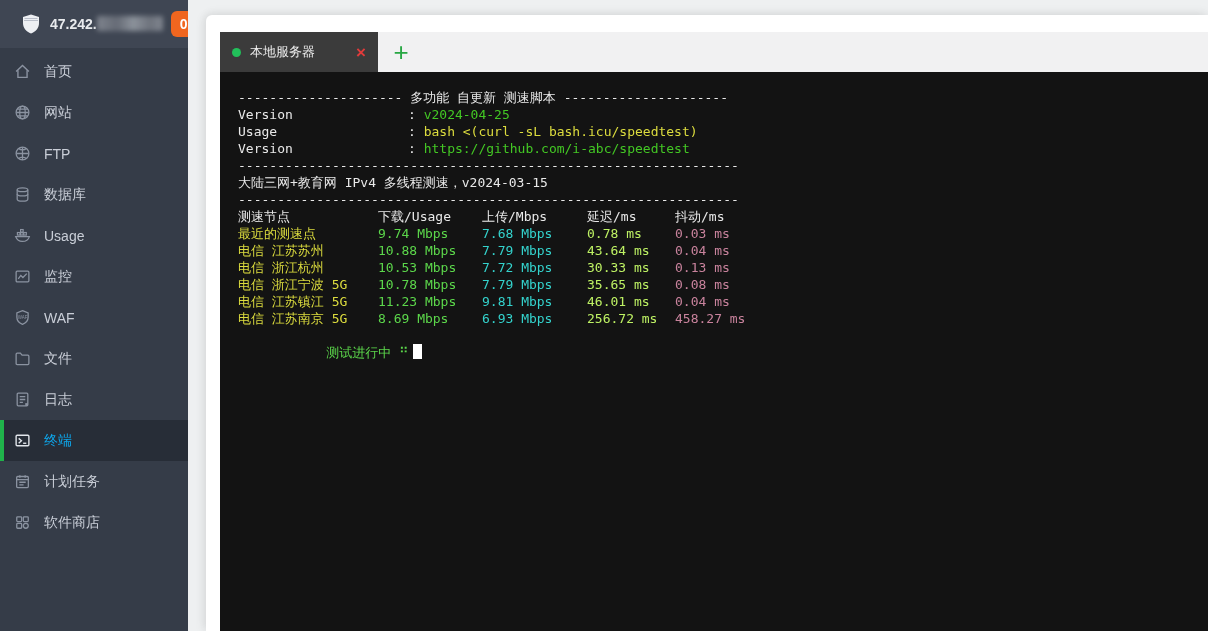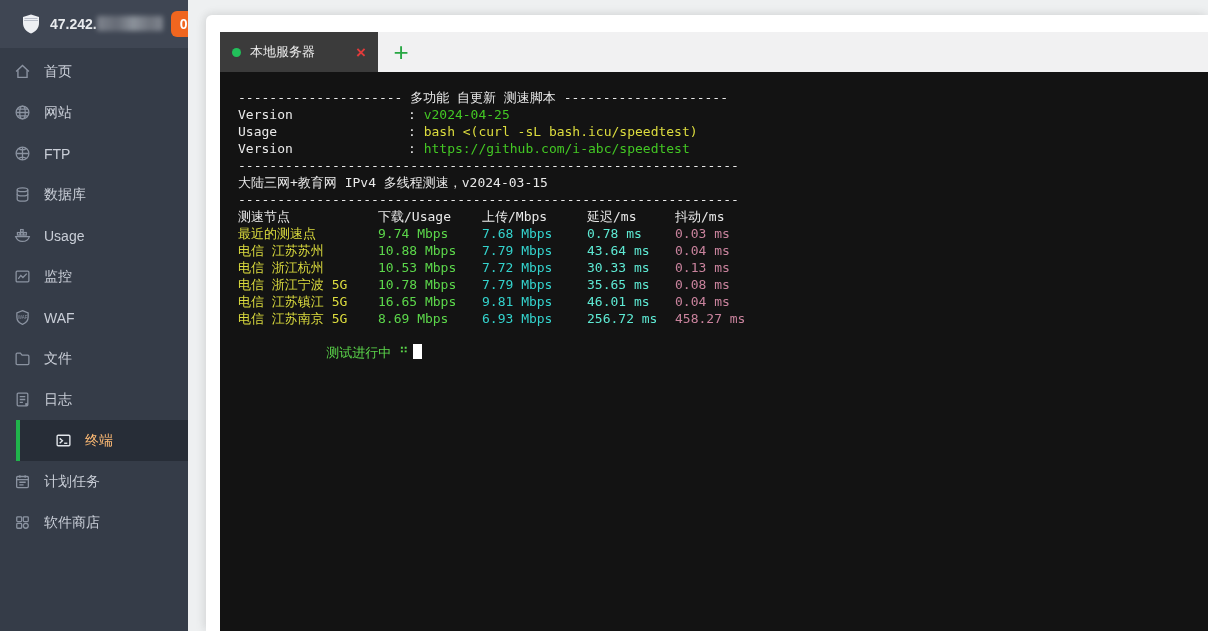--- a/index.html
+++ b/index.html
@@ -13,21 +13,21 @@
   .sb-ip { color:#e9ebee; font-size:14px; font-weight:bold; white-space:nowrap; }
   .ip-blur { display:inline-block; width:66px; height:15px; vertical-align:-2px; border-radius:2px;
              background:linear-gradient(90deg,#8a8f98,#6d727c 30%,#9aa0a8 55%,#767b84 80%,#8d929b);
              filter:blur(2.5px); opacity:.85; }
   .sb-badge { margin-left:auto; min-width:26px; height:26px; background:#f0661f; border-radius:6px;
               color:#fff; font-size:14px; font-weight:bold; display:flex; align-items:center; justify-content:center; cursor:pointer; }
   .sb-nav { flex:1; padding-top:3px; }
   .sb-item { height:41px; display:flex; align-items:center; padding-left:10px; gap:13px; color:#c9ced7;
              font-size:14px; cursor:pointer; border-left:4px solid transparent; }
   .sb-item .icon { width:17px; height:17px; color:#8b93a1; flex-shrink:0; display:flex; align-items:center; justify-content:center; }
-  .sb-item.active { background:#272d37; border-left-color:#20b34b; color:#fdba74; padding-left:35px;margin-left:16px; }
+  .sb-item.active { background:#272d37; border-left-color:#20b34b; color:#0ea5e9; padding-left:10px; }
   .sb-item.active .icon { color:#e2e6eb; }
   .icon svg { width:100%; height:100%; display:block; }
 
   
   .main { flex:1; height:100%; background:#eef0f1; padding:15px 0 0 18px; min-width:0; }
   .card { background:#fff; height:100%; border-radius:6px 0 0 0; padding:17px 0 0 14px;
           box-shadow:-3px 0 10px rgba(0,0,0,.07), 0 -3px 10px rgba(0,0,0,.05);
           display:flex; flex-direction:column; }
   .term-widget { flex:1; display:flex; flex-direction:column; min-height:0; }
   .tabbar { height:40px; background:#f1f1f2; display:flex; align-items:stretch; flex-shrink:0; }
@@ -40,21 +40,21 @@
 
   
   .terminal { flex:1; background:#131313; padding:17px 8px 0 18px; overflow:hidden; cursor:text;
               font-family:"DejaVu Sans Mono", monospace; font-size:13px; font-weight:400; line-height:17px; color:#e9e9e9; }
   .line { height:17px; white-space:pre; }
   .t-white { color:#e9e9e9; }
   .t-green { color:#43c724; }
   .t-yellow { color:#dcdc3e; }
   .t-lgreen { color:#5cd74b; }
   .t-cyan  { color:#34d3cd; }
-  .t-blue  { color:#5eead4; }
+  .t-blue  { color:#bef264; }
   .t-pink  { color:#c9839d; }
   .info-label { display:inline-block; width:170px; }
   .trow { display:grid; grid-template-columns:140px 104px 105px 88px auto; height:17px; white-space:pre; }
   .status-line { padding-left:10px; }
   .cursor { display:inline-block; width:9px; height:15px; background:#fff; vertical-align:-2px; margin-left:4px; }
 </style>
 </head>
 <body>
 
 <aside class="sidebar">
@@ -224,21 +224,21 @@
         <div class="trow">
           <span class="t-yellow">电信 江苏苏州</span><span class="t-lgreen">10.88 Mbps</span><span class="t-cyan">7.79 Mbps</span><span class="t-blue">43.64 ms</span><span class="t-pink">0.04 ms</span>
         </div>
         <div class="trow">
           <span class="t-yellow">电信 浙江杭州</span><span class="t-lgreen">10.53 Mbps</span><span class="t-cyan">7.72 Mbps</span><span class="t-blue">30.33 ms</span><span class="t-pink">0.13 ms</span>
         </div>
         <div class="trow">
           <span class="t-yellow">电信 浙江宁波 5G</span><span class="t-lgreen">10.78 Mbps</span><span class="t-cyan">7.79 Mbps</span><span class="t-blue">35.65 ms</span><span class="t-pink">0.08 ms</span>
         </div>
         <div class="trow">
-          <span class="t-yellow">电信 江苏镇江 5G</span><span class="t-lgreen">16.65 Mbps</span><span class="t-cyan">9.81 Mbps</span><span class="t-blue">46.01 ms</span><span class="t-pink">0.04 ms</span>
+          <span class="t-yellow">电信 江苏镇江 5G</span><span class="t-lgreen">11.23 Mbps</span><span class="t-cyan">9.81 Mbps</span><span class="t-blue">46.01 ms</span><span class="t-pink">0.04 ms</span>
         </div>
         <div class="trow">
           <span class="t-yellow">电信 江苏南京 5G</span><span class="t-lgreen">8.69 Mbps</span><span class="t-cyan">6.93 Mbps</span><span class="t-blue">256.72 ms</span><span class="t-pink">458.27 ms</span>
         </div>
 
         <div class="line status-line">
           <span class="t-lgreen">测试进行中 </span><span class="t-lgreen">⠛</span><span class="cursor"></span>
         </div>
       </div>
 

